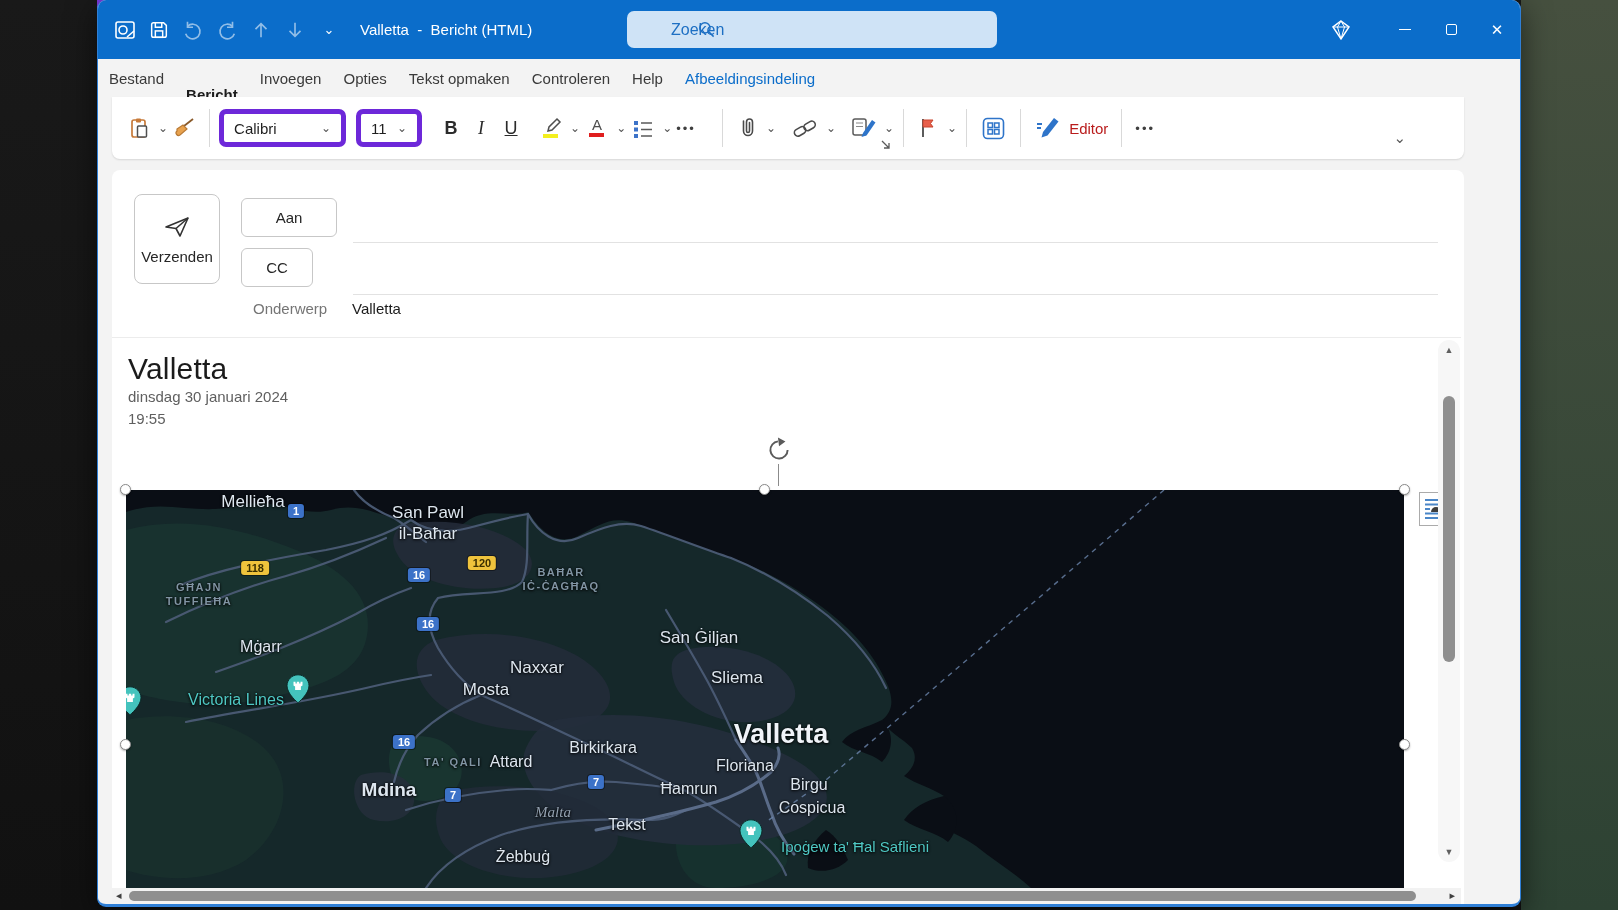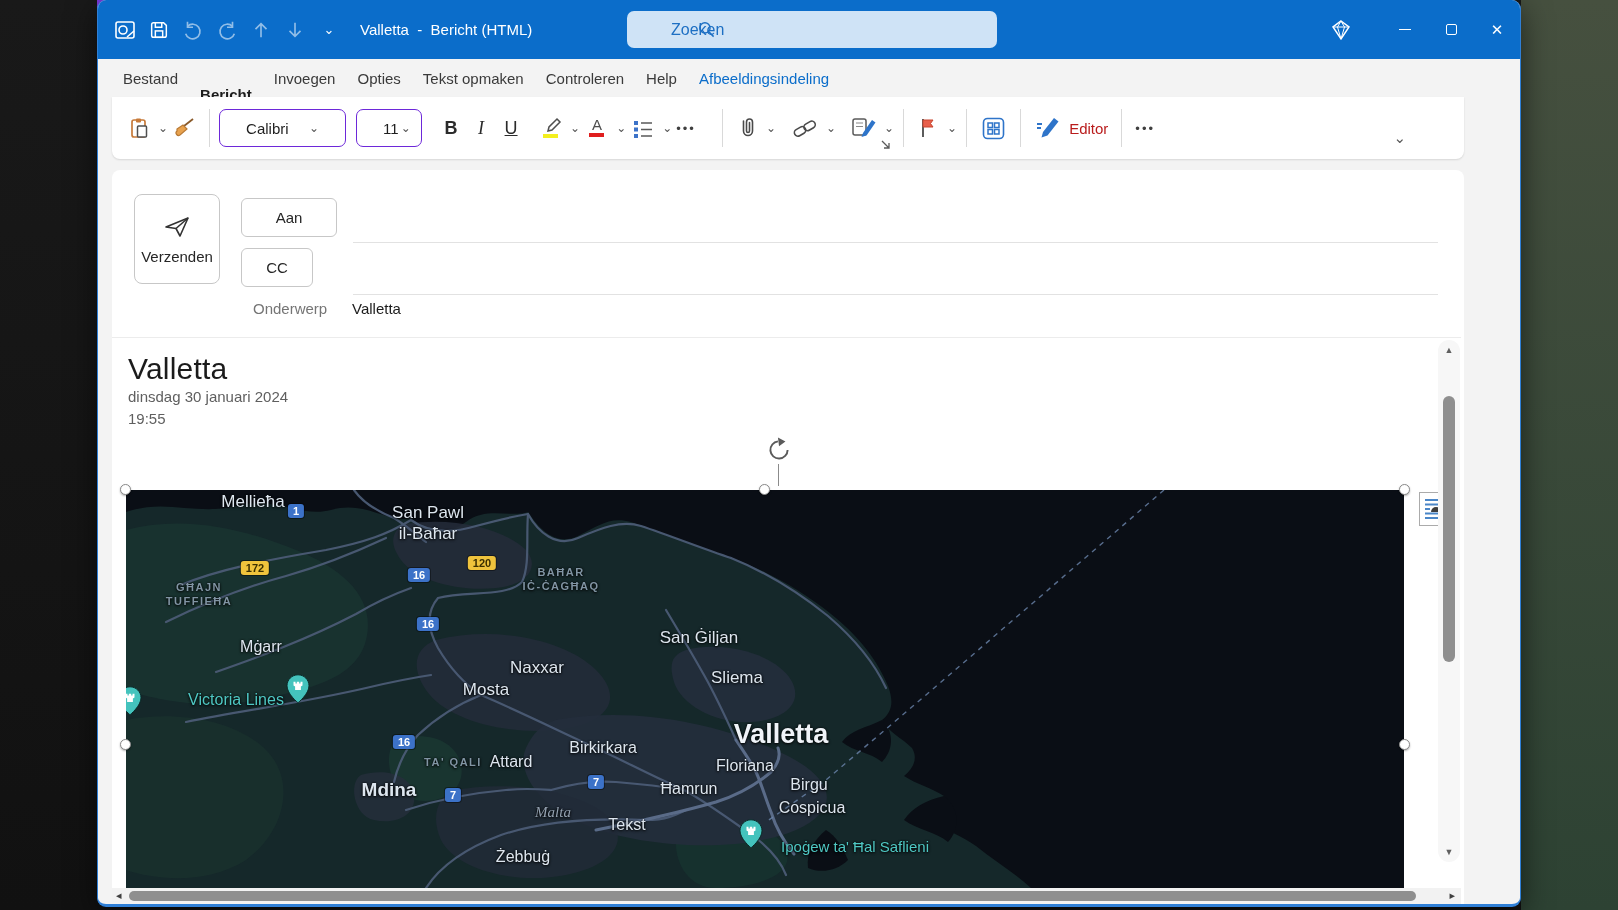--- a/index.html
+++ b/index.html
@@ -25,33 +25,33 @@
   #searchbox input{background:transparent;border:none;outline:none;font-size:16px;color:#1d6fc3;width:280px;}
   #searchbox input::placeholder{color:#1d6fc3;opacity:1;}
   #searchbox svg{position:absolute;left:70px;top:9px;}
   .win-ctrls{position:absolute;right:0;top:0;height:59px;display:flex;align-items:center;}
   .wc{width:46px;height:59px;display:flex;align-items:center;justify-content:center;color:#fff;font-size:15px;}
   .maxbox{width:11px;height:11px;border:1.4px solid #fff;border-radius:2px;}
   .minline{display:block;width:12px;height:0;border-top:1.6px solid #fff;}
   #premium-diamond{margin-right:18px;}
 
   
-  #tabrow{position:absolute;left:0;top:59px;width:100%;height:38px;background:#f3f3f3;display:flex;align-items:center;padding-left:14px;}
+  #tabrow{position:absolute;left:0;top:59px;width:100%;height:38px;background:#f3f3f3;display:flex;align-items:center;}
   .tab{padding:8px 11px;font-size:15px;color:#3a3a3a;position:relative;cursor:default;}
   .tab.active{font-weight:bold;color:#1d1d1d;margin-top:33px;}
   .tab.active::after{content:"";position:absolute;left:10px;right:10px;bottom:0;height:3px;background:#0b6dca;border-radius:2px;}
   .tab.contextual{color:#0b6dca;}
 
   
   #ribbon{position:absolute;left:14px;top:97px;width:1352px;height:62px;background:#fff;border-radius:0 0 8px 8px;
           box-shadow:0 1px 2px rgba(0,0,0,.12);display:flex;align-items:center;padding:0 12px;}
   .rb{display:flex;align-items:center;justify-content:center;height:40px;border-radius:4px;padding:0 4px;color:#3f3f3f;}
   .chev{font-size:12px;color:#565656;margin-left:2px;line-height:10px;}
   .vdiv{width:1px;height:38px;background:#d9d9d9;margin:0 9px;}
-  .combo{display:flex;align-items:center;justify-content:space-between;border:1px solid #6d28d9;border-radius:7px;height:38px;padding:0 26px;background:#fff;}
+  .combo{display:flex;align-items:center;justify-content:space-between;border:5px solid #6d28d9;border-radius:7px;height:38px;padding:0 10px;background:#fff;}
   #font-combo{width:127px;margin-right:10px;}
   #size-combo{width:66px;}
   .combo .val{font-size:15px;color:#1f1f1f;}
   .fmt-letter{font-size:18px;color:#2b2b2b;width:30px;}
   .fmt-letter.b{font-weight:800;}
   .fmt-letter.i{font-family:"Liberation Serif","DejaVu Serif",serif;font-style:italic;}
   .fmt-letter.u{text-decoration:underline;}
   .dots{font-size:13px;letter-spacing:2px;color:#3f3f3f;}
   #dlg-launcher{position:absolute;left:768px;top:40px;}
   #ribbon-collapse{position:absolute;right:58px;top:32px;color:#565656;font-size:15px;}
@@ -430,21 +430,21 @@
             <span class="mlabel t16" style="left: 556px; top: 299px;">Ħamrun</span>
             <span class="mlabel city" style="left: 256px; top: 300px;">Mdina</span>
             <span class="mlabel region" style="left: 420px; top: 322px;">Malta</span>
             <span class="mlabel t16" style="left: 494px; top: 335px;">Tekst</span>
             <span class="mlabel t16" style="left: 390px; top: 367px;">Żebbuġ</span>
             <span class="mlabel poi15" style="left: 722px; top: 357px;">Ipoġew ta' Ħal Saflieni</span>
           </div>
         <div style="position:absolute;left:0;top:0;width:100%;height:100%;">
 
         <span class="shield blue" style="left: 170px; top: 21px;">1</span>
-            <span class="shield yellow" style="left: 129px; top: 78px;">172</span>
+            <span class="shield yellow" style="left: 129px; top: 78px;">118</span>
             <span class="shield blue" style="left: 293px; top: 85px;">16</span>
             <span class="shield yellow" style="left: 356px; top: 73px;">120</span>
             <span class="shield blue" style="left: 302px; top: 134px;">16</span>
             <span class="shield blue" style="left: 278px; top: 252px;">16</span>
             <span class="shield blue" style="left: 470px; top: 292px;">7</span>
             <span class="shield blue" style="left: 327px; top: 305px;">7</span>
           </div>
         <div style="position:absolute;left:0;top:0;width:100%;height:100%;">
 
             <span class="pin" style="left: 172px; top: 212px;">

